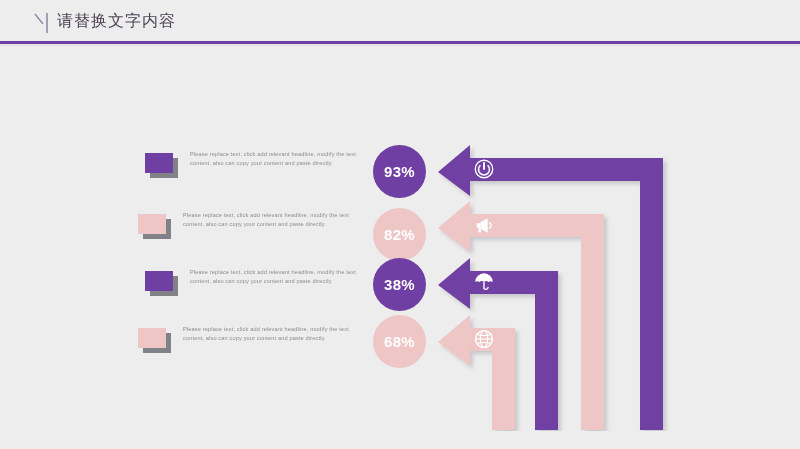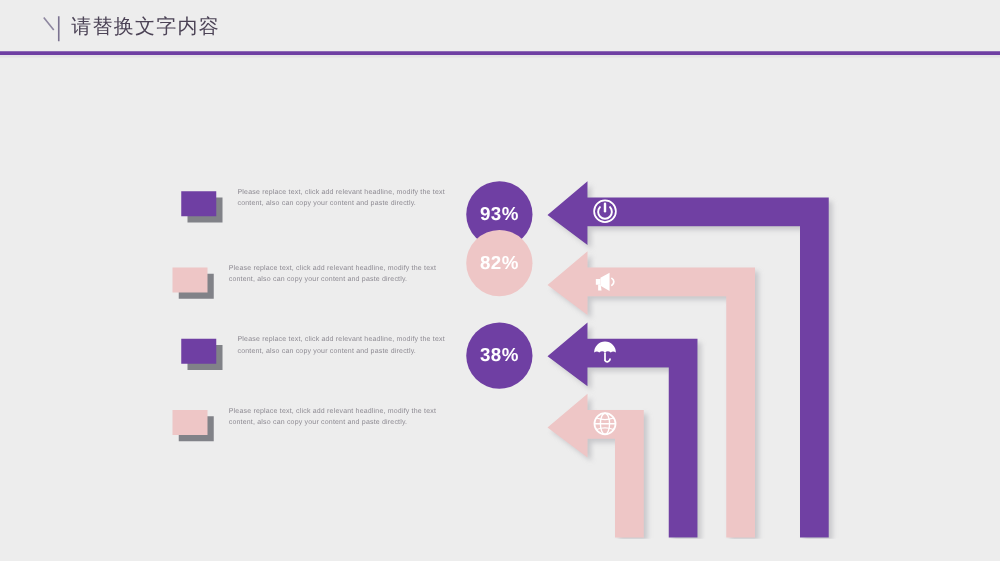--- a/index.html
+++ b/index.html
@@ -228,26 +228,29 @@
       <ellipse cx="12" cy="12" rx="4" ry="9.2" fill="none" stroke="#ffffff" stroke-width="1.2"></ellipse>
       <line x1="2.9" y1="12" x2="21.1" y2="12" stroke="#ffffff" stroke-width="1.2"></line>
       <path d="M4.6 7 Q12 9.6 19.4 7" fill="none" stroke="#ffffff" stroke-width="1.1"></path>
       <path d="M4.6 17 Q12 14.4 19.4 17" fill="none" stroke="#ffffff" stroke-width="1.1"></path>
     </svg>
   </div>
 
   <div class="pct-circle" style="left:373px; top:145px; background:#6f3fa3;">
     <span>93%</span>
   </div>
-  <div class="pct-circle" style="left:373px; top:184px; background:#eec6c6;">
+  <div class="pct-circle" style="left:373px; top:208px; background:#eec6c6;">
     <span>82%</span>
   </div>
   <div class="pct-circle" style="left:373px; top:258px; background:#6f3fa3;">
     <span>38%</span>
   </div>
+  <div class="pct-circle" style="left:373px; top:315px; background:#eec6c6;">
+    <span>68%</span>
+  </div>
 
   <div class="legend-row" style="left:145px; top:150px;">
     <div class="legend-swatch-wrap">
       <div class="legend-shadow"></div>
       <div class="legend-swatch" style="background:#6f3fa3;"></div>
     </div>
     <div class="legend-text">Please replace text, click add relevant headline, modify the text content, also can copy your content and paste directly.</div>
   </div>
 
   <div class="legend-row" style="left:138px; top:211px;">

